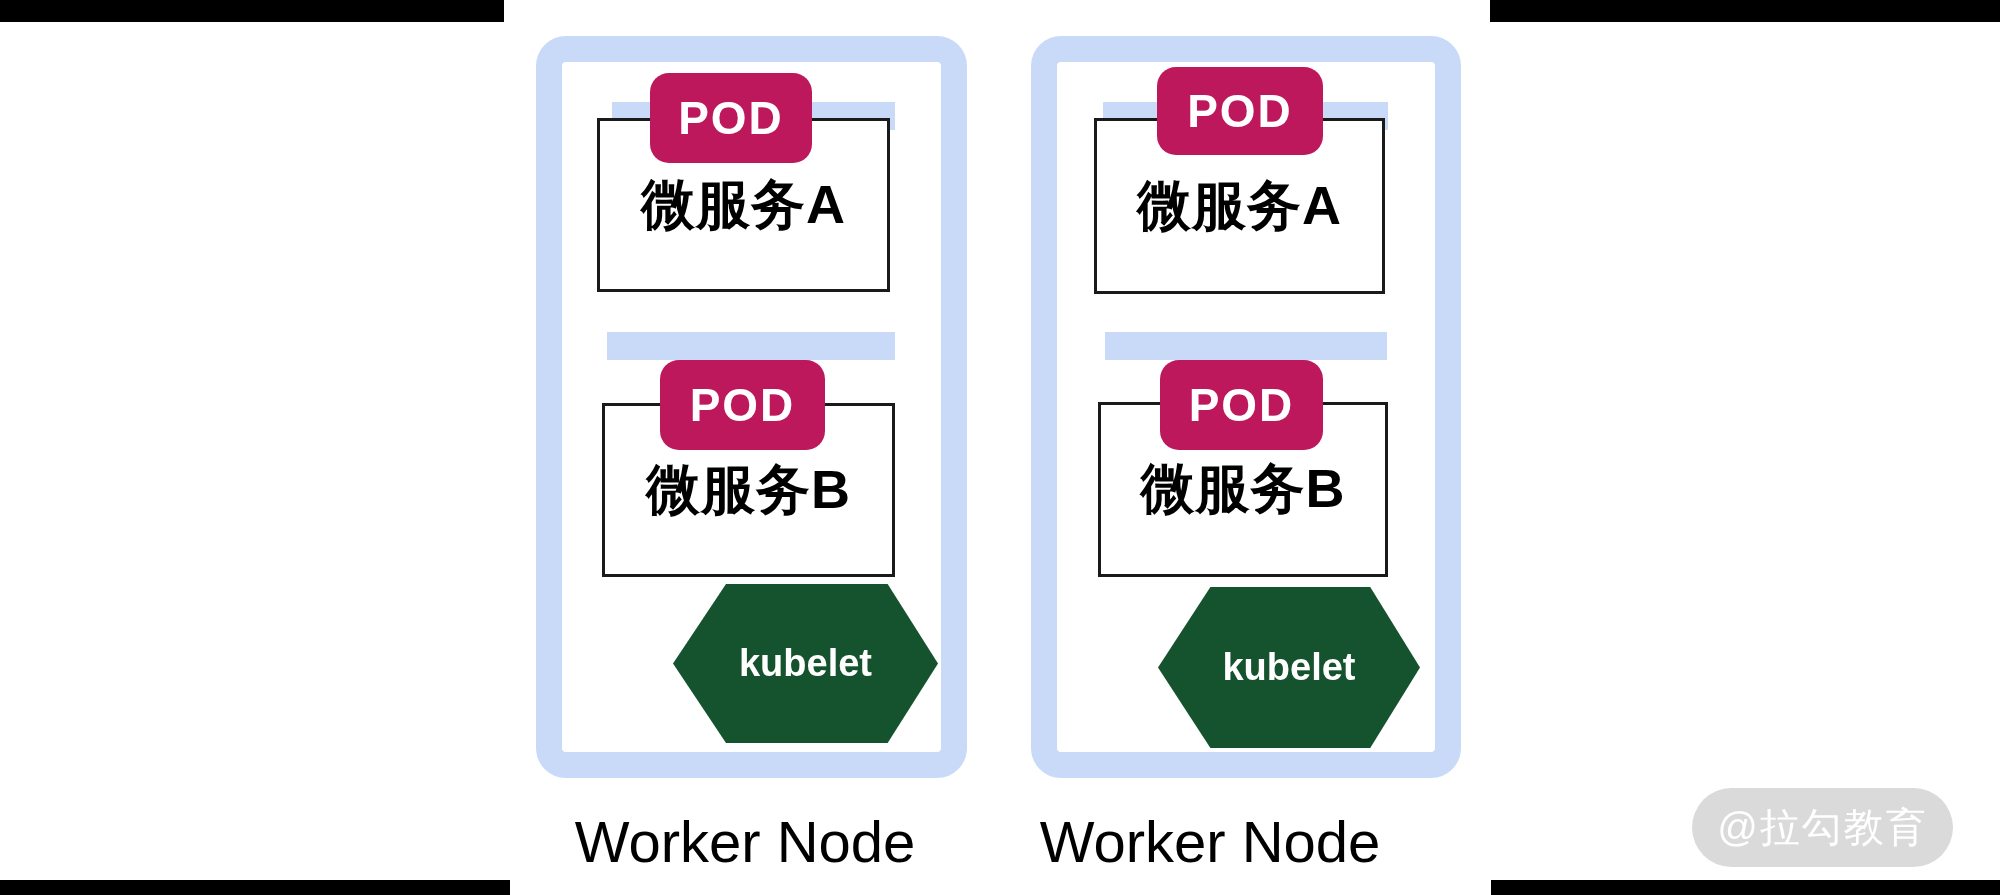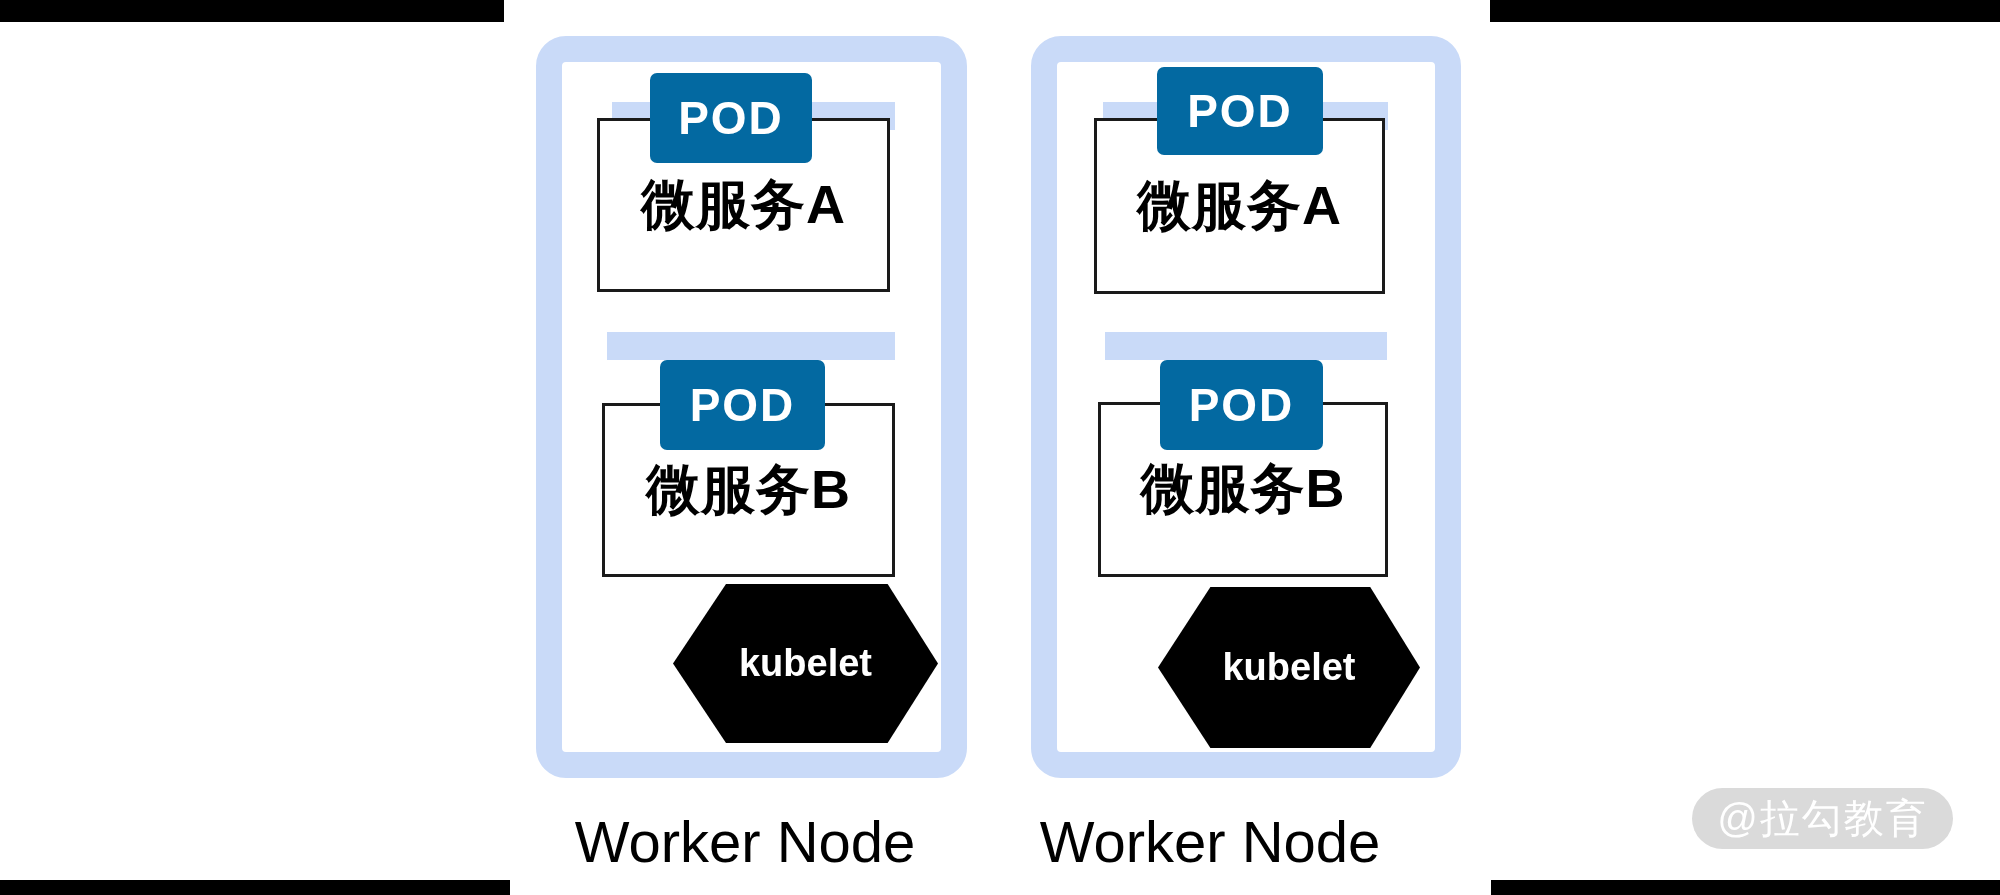--- a/index.html
+++ b/index.html
@@ -42,33 +42,33 @@
     letter-spacing:1px;
   }
   #n1-box-a{left:597px;top:118px;width:293px;height:174px;}
   #n1-box-b{left:602px;top:403px;width:293px;height:174px;}
   #n2-box-a{left:1094px;top:118px;width:291px;height:176px;}
   #n2-box-b{left:1098px;top:402px;width:290px;height:175px;}
 
   
   .pod-badge{
     position:absolute;z-index:3;
-    background:#0369a1;border-radius:7px;
+    background:#be185d;border-radius:19px;
     display:flex;align-items:center;justify-content:center;
     color:#ffffff;font-size:46px;font-weight:600;letter-spacing:2px;
   }
   #n1-pod-a{left:650px;top:73px;width:162px;height:90px;}
   #n1-pod-b{left:660px;top:360px;width:165px;height:90px;}
   #n2-pod-a{left:1157px;top:67px;width:166px;height:88px;}
   #n2-pod-b{left:1160px;top:360px;width:163px;height:90px;}
 
   
   .hexagon{
     position:absolute;z-index:3;
-    background:#000000;
+    background:#14532d;
     clip-path:polygon(0 50%, 20% 0, 81% 0, 100% 50%, 81% 100%, 20% 100%);
     display:flex;align-items:center;justify-content:center;
     color:#ffffff;font-size:38px;font-weight:600;
   }
   #n1-hex{left:673px;top:584px;width:265px;height:159px;}
   #n2-hex{left:1158px;top:587px;width:262px;height:161px;}
 
   
   .node-label{
     position:absolute;z-index:2;
@@ -76,21 +76,21 @@
     text-align:center;white-space:nowrap;
     transform:translateX(-50%);
     margin-top:12px;
   }
   #n1-label{left:745px;top:796px;}
   #n2-label{left:1210px;top:796px;}
 
   
   .watermark{
     position:absolute;z-index:4;
-    left:1692px;top:788px;width:261px;height:61px;
+    left:1692px;top:788px;width:261px;height:79px;
     background:#dadada;border-radius:40px;
     display:flex;align-items:center;justify-content:center;
     color:#ffffff;font-size:40px;font-weight:400;letter-spacing:2px;
   }
 </style>
 </head>
 <body>
 
 <div class="bar-black" id="bar-tl"></div>
 <div class="bar-black" id="bar-tr"></div>

